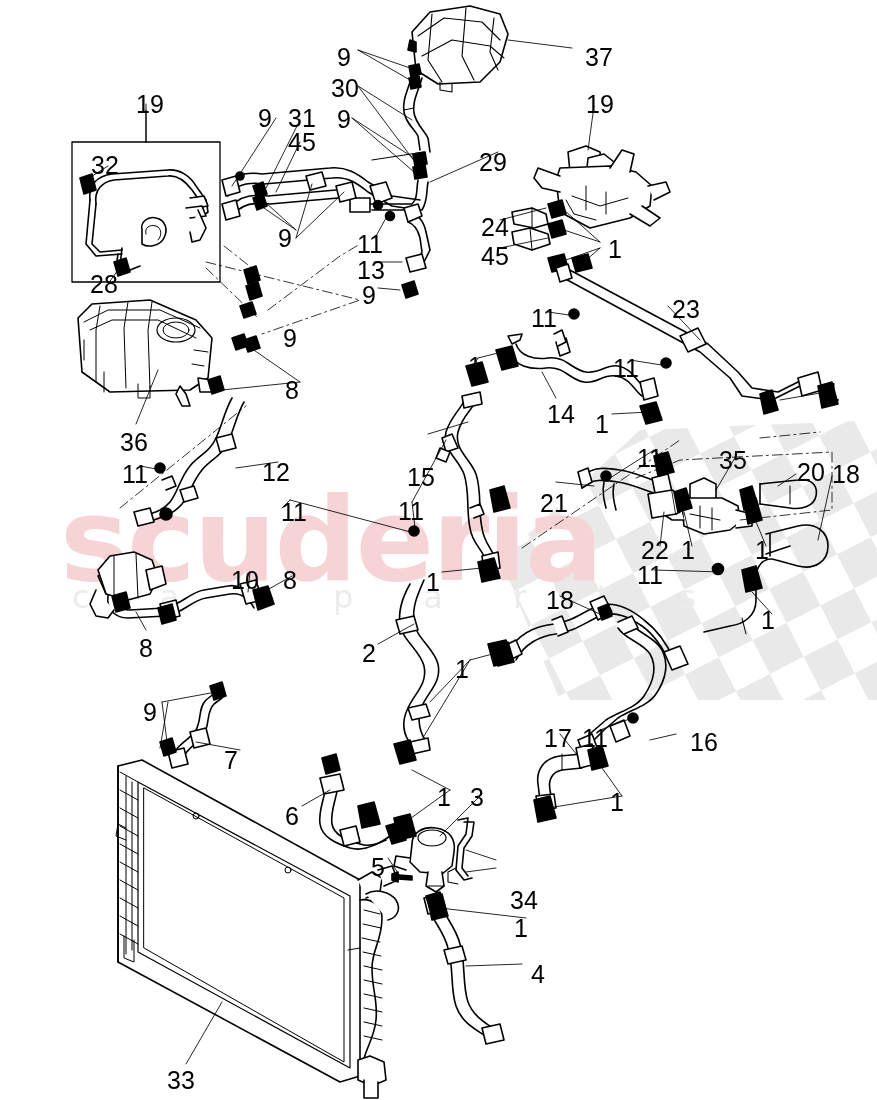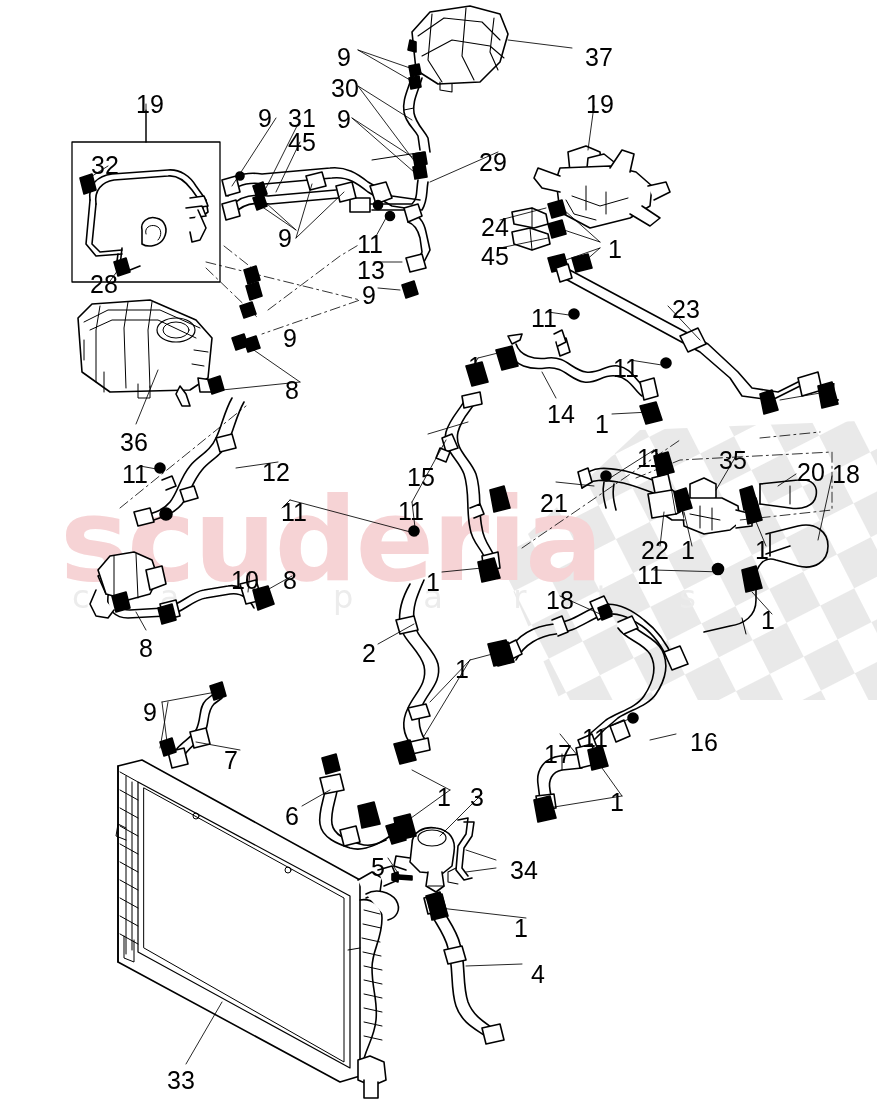--- a/index.html
+++ b/index.html
@@ -597,28 +597,28 @@
     <span class="lbl" style="left:231px;top:568px;">10</span>
     <span class="lbl" style="left:283px;top:568px;">8</span>
     <span class="lbl" style="left:426px;top:570px;">1</span>
     <span class="lbl" style="left:637px;top:563px;">11</span>
     <span class="lbl" style="left:546px;top:588px;">18</span>
     <span class="lbl" style="left:761px;top:608px;">1</span>
     <span class="lbl" style="left:139px;top:636px;">8</span>
     <span class="lbl" style="left:362px;top:641px;">2</span>
     <span class="lbl" style="left:455px;top:657px;">1</span>
     <span class="lbl" style="left:143px;top:700px;">9</span>
-    <span class="lbl" style="left:544px;top:726px;margin-top:16px;">17</span>
+    <span class="lbl" style="left:544px;top:726px;">17</span>
     <span class="lbl" style="left:582px;top:726px;">11</span>
     <span class="lbl" style="left:690px;top:730px;">16</span>
     <span class="lbl" style="left:224px;top:748px;">7</span>
     <span class="lbl" style="left:437px;top:785px;">1</span>
     <span class="lbl" style="left:470px;top:785px;">3</span>
     <span class="lbl" style="left:285px;top:804px;">6</span>
     <span class="lbl" style="left:610px;top:790px;">1</span>
     <span class="lbl" style="left:371px;top:855px;">5</span>
-    <span class="lbl" style="left:510px;top:858px;">34</span>
+    <span class="lbl" style="left:510px;top:888px;">34</span>
     <span class="lbl" style="left:514px;top:916px;">1</span>
     <span class="lbl" style="left:531px;top:962px;">4</span>
     <span class="lbl" style="left:167px;top:1068px;">33</span>
   </div>
 
 </div>
 
 </body></html>

